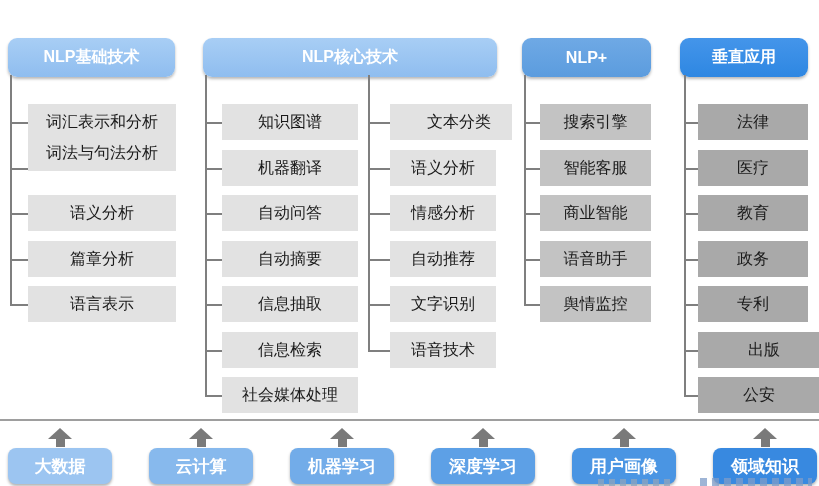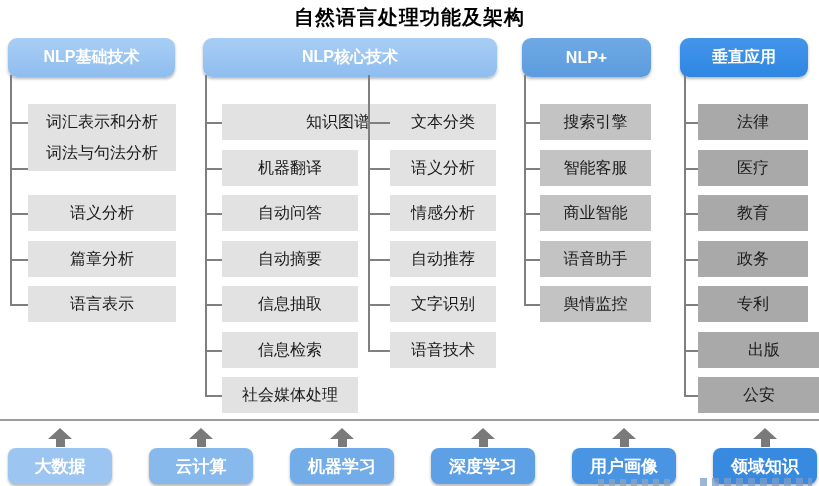--- a/index.html
+++ b/index.html
@@ -47,53 +47,52 @@
   .wm{position:absolute;opacity:.75;}
   .wm1{left:598px;top:479px;width:76px;height:7px;
     background:repeating-linear-gradient(90deg,#8ea4bd 0 6px,transparent 6px 11px);}
   .wm2{left:700px;top:478px;width:112px;height:8px;
     background:repeating-linear-gradient(90deg,#7e9cc8 0 7px,transparent 7px 12px);}
 </style>
 </head>
 <body>
 
 <div class="stage">
-  <div class="page-title">自然语言处理功能及架构</div>
   <div id="diagram">
       <div class="col-header hdr-light" style="left: 8px; width: 167px;">NLP基础技术</div>
       <div class="trunk" style="left: 10px; top: 75px; height: 229px;"></div>
       <div class="branch" style="left: 10px; top: 122px; width: 18px;"></div>
       <div class="item item-light" style="left: 28px; top: 104px; width: 148px;">词汇表示和分析</div>
       <div class="branch" style="left: 10px; top: 168px; width: 18px;"></div>
       <div class="item item-light" style="left: 28px; top: 135px; width: 148px;">词法与句法分析</div>
       <div class="branch" style="left: 10px; top: 213px; width: 18px;"></div>
       <div class="item item-light" style="left: 28px; top: 195px; width: 148px;">语义分析</div>
       <div class="branch" style="left: 10px; top: 259px; width: 18px;"></div>
       <div class="item item-light" style="left: 28px; top: 241px; width: 148px;">篇章分析</div>
       <div class="branch" style="left: 10px; top: 304px; width: 18px;"></div>
       <div class="item item-light" style="left: 28px; top: 286px; width: 148px;">语言表示</div>
       <div class="col-header hdr-light" style="left: 203px; width: 294px;">NLP核心技术</div>
       <div class="trunk" style="left: 205px; top: 75px; height: 320px;"></div>
       <div class="branch" style="left: 205px; top: 122px; width: 17px;"></div>
-      <div class="item item-light" style="left: 222px; top: 104px; width: 136px; padding-left: 48px;">知识图谱</div>
+      <div class="item item-light" style="left: 222px; top: 104px; width: 136px;">知识图谱</div>
       <div class="branch" style="left: 205px; top: 168px; width: 17px;"></div>
       <div class="item item-light" style="left: 222px; top: 150px; width: 136px;">机器翻译</div>
       <div class="branch" style="left: 205px; top: 213px; width: 17px;"></div>
       <div class="item item-light" style="left: 222px; top: 195px; width: 136px;">自动问答</div>
       <div class="branch" style="left: 205px; top: 259px; width: 17px;"></div>
       <div class="item item-light" style="left: 222px; top: 241px; width: 136px;">自动摘要</div>
       <div class="branch" style="left: 205px; top: 304px; width: 17px;"></div>
       <div class="item item-light" style="left: 222px; top: 286px; width: 136px;">信息抽取</div>
       <div class="branch" style="left: 205px; top: 350px; width: 17px;"></div>
       <div class="item item-light" style="left: 222px; top: 332px; width: 136px;">信息检索</div>
       <div class="branch" style="left: 205px; top: 395px; width: 17px;"></div>
       <div class="item item-light" style="left: 222px; top: 377px; width: 136px;">社会媒体处理</div>
       <div class="trunk" style="left: 368px; top: 75px; height: 274.5px;"></div>
       <div class="branch" style="left: 368px; top: 122px; width: 22px;"></div>
-      <div class="item item-light" style="left: 390px; top: 104px; width: 106px;">文本分类</div>
+      <div class="item item-light" style="left: 390px; top: 104px; width: 106px; padding-left: 16px;">文本分类</div>
       <div class="branch" style="left: 368px; top: 168px; width: 22px;"></div>
       <div class="item item-light" style="left: 390px; top: 150px; width: 106px;">语义分析</div>
       <div class="branch" style="left: 368px; top: 213px; width: 22px;"></div>
       <div class="item item-light" style="left: 390px; top: 195px; width: 106px;">情感分析</div>
       <div class="branch" style="left: 368px; top: 259px; width: 22px;"></div>
       <div class="item item-light" style="left: 390px; top: 241px; width: 106px;">自动推荐</div>
       <div class="branch" style="left: 368px; top: 304px; width: 22px;"></div>
       <div class="item item-light" style="left: 390px; top: 286px; width: 106px;">文字识别</div>
       <div class="branch" style="left: 368px; top: 350px; width: 22px;"></div>
       <div class="item item-light" style="left: 390px; top: 332px; width: 106px;">语音技术</div>

